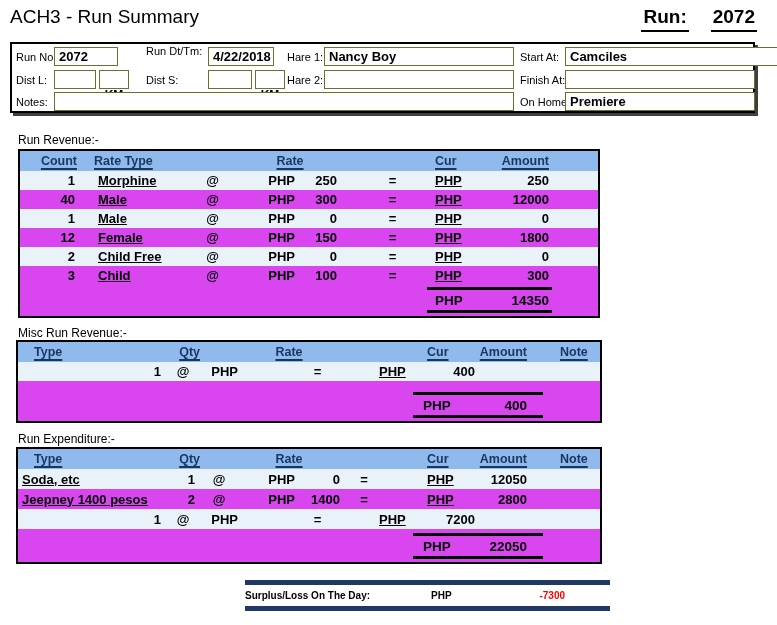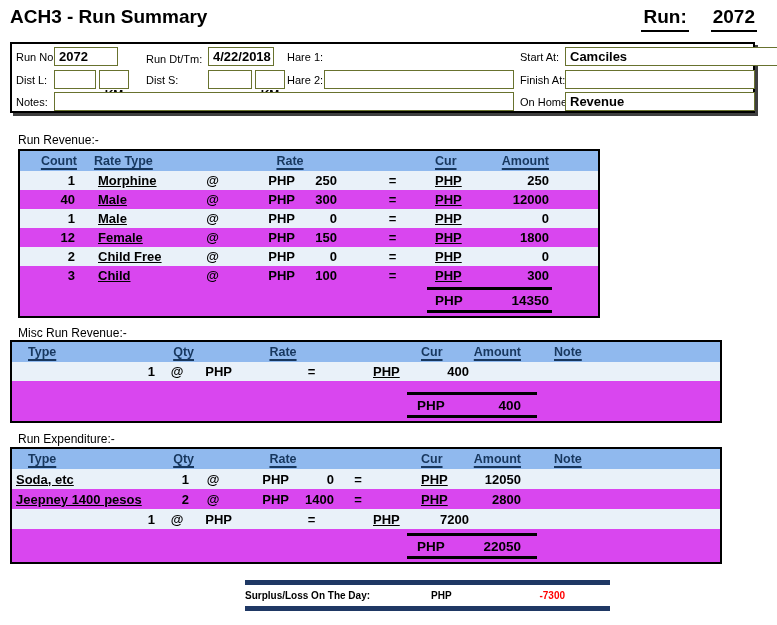--- a/index.html
+++ b/index.html
@@ -5,21 +5,21 @@
   * { margin:0; padding:0; box-sizing:border-box; }
   html,body { background:#fff; }
   body {
     width:777px; height:625px; position:relative; overflow:hidden;
     font-family:"Liberation Sans", sans-serif; color:#000;
   }
   .abs { position:absolute; }
 
   
   .page-title {
-    left:10px; top:6px; font-size:19px; font-weight:bold;
+    left:10px; top:6px; font-size:19px; font-weight:normal;
     border-bottom:2px solid #000; padding:0 2px 16px 0;
   }
   .run-head { right:20px; top:6px; display:flex; gap:22px; }
   .run-head span {
     font-size:19px; font-weight:bold; border-bottom:2px solid #000; padding:0 2px 2px 2px;
   }
 
   
   .header-box {
     left:10px; top:42px; width:745px; height:71px;
@@ -34,21 +34,21 @@
     position:absolute; height:19px; width:30px; border:1px solid #68722E; background:#fff;
     font-size:12px; font-weight:bold; text-align:center; padding-top:17px;
   }
 
   
   .section-label { font-size:12px; color:#000; }
 
   
   .tbl { position:absolute; border:2px solid #000; background:#d946ef; padding-bottom:3px; }
   .tbl-rev { left:18px; top:149px; width:582px; }
-  .tbl-wide { left:10px; width:712px; }
+  .tbl-wide { left:16px; width:586px; }
   .grid-rev { display:grid; grid-template-columns:60px 115px 35px 65px 55px 85px 55px 65px 1fr; align-items:center; }
   .grid-wide { display:grid; grid-template-columns:148px 34px 38px 57px 45px 48px 90px 52px 1fr; align-items:center; }
   .hrow { background:#90B9EE; height:20px; font-weight:bold; font-size:12.5px; color:#17375E; }
   .hrow span { text-decoration:underline; text-decoration-thickness:1.5px; text-underline-offset:3px; }
   .drow { height:19px; font-weight:bold; font-size:13px; }
   .drow20 { height:20px; }
   .alt { background:#E9F1F9; }
   .ra { text-align:right; } .ct { text-align:center; } .la { text-align:left;text-decoration:underline; }
   .pr3{ padding-right:3px; } .pr5{ padding-right:5px; } .pr6{ padding-right:6px; }
   .pr13{ padding-right:13px; } .pl4{ padding-left:4px; } .pl14{ padding-left:14px; }
@@ -80,41 +80,42 @@
 
 <div class="abs page-title">ACH3 - Run Summary</div>
 <div class="abs run-head">
   <span>Run:</span>
   <span>2072</span>
 </div>
 
 <div class="abs header-box">
   <span class="flabel" style="left:4px;top:7px">Run No:</span>
   <span class="finput" style="left:42px;top:3px;width:64px">2072</span>
-  <span class="flabel" style="left:134px;top:9px">Run Dt/Tm:</span>
+  <span class="flabel" style="left:134px;top:1px">Run Dt/Tm:</span>
   <span class="finput" style="left:196px;top:3px;width:66px">4/22/2018</span>
   <span class="flabel" style="left:275px;top:7px">Hare 1:</span>
+  <span class="finput" style="left:312px;top:3px;width:190px">Nancy Boy</span>
   <span class="flabel" style="left:508px;top:7px">Start At:</span>
   <span class="finput" style="left:553px;top:3px;width:222px">Camciles</span>
 
   <span class="flabel" style="left:4px;top:30px">Dist L:</span>
   <span class="finput" style="left:42px;top:26px;width:42px"></span>
   <span class="funit" style="left:87px;top:26px">KM</span>
   <span class="flabel" style="left:134px;top:30px">Dist S:</span>
   <span class="finput" style="left:196px;top:26px;width:44px"></span>
   <span class="funit" style="left:243px;top:26px">KM</span>
   <span class="flabel" style="left:275px;top:30px">Hare 2:</span>
   <span class="finput" style="left:312px;top:26px;width:190px"></span>
   <span class="flabel" style="left:508px;top:30px">Finish At:</span>
   <span class="finput" style="left:553px;top:26px;width:190px"></span>
 
   <span class="flabel" style="left:4px;top:52px">Notes:</span>
   <span class="finput" style="left:42px;top:48px;width:460px"></span>
   <span class="flabel" style="left:508px;top:52px">On Home:</span>
-  <span class="finput" style="left:553px;top:48px;width:190px">Revenue</span>
+  <span class="finput" style="left:553px;top:48px;width:190px">Premiere</span>
 </div>
 
 <div class="abs section-label" style="left:18px;top:133px">Run Revenue:-</div>
 <div class="tbl tbl-rev" style="position:absolute">
   <div class="grid-rev hrow">
     <span class="ra pr3">Count</span>
     <span class="la pl14">Rate Type</span>
     <span></span>
     <span class="span-rate">Rate</span>
     <span></span>

